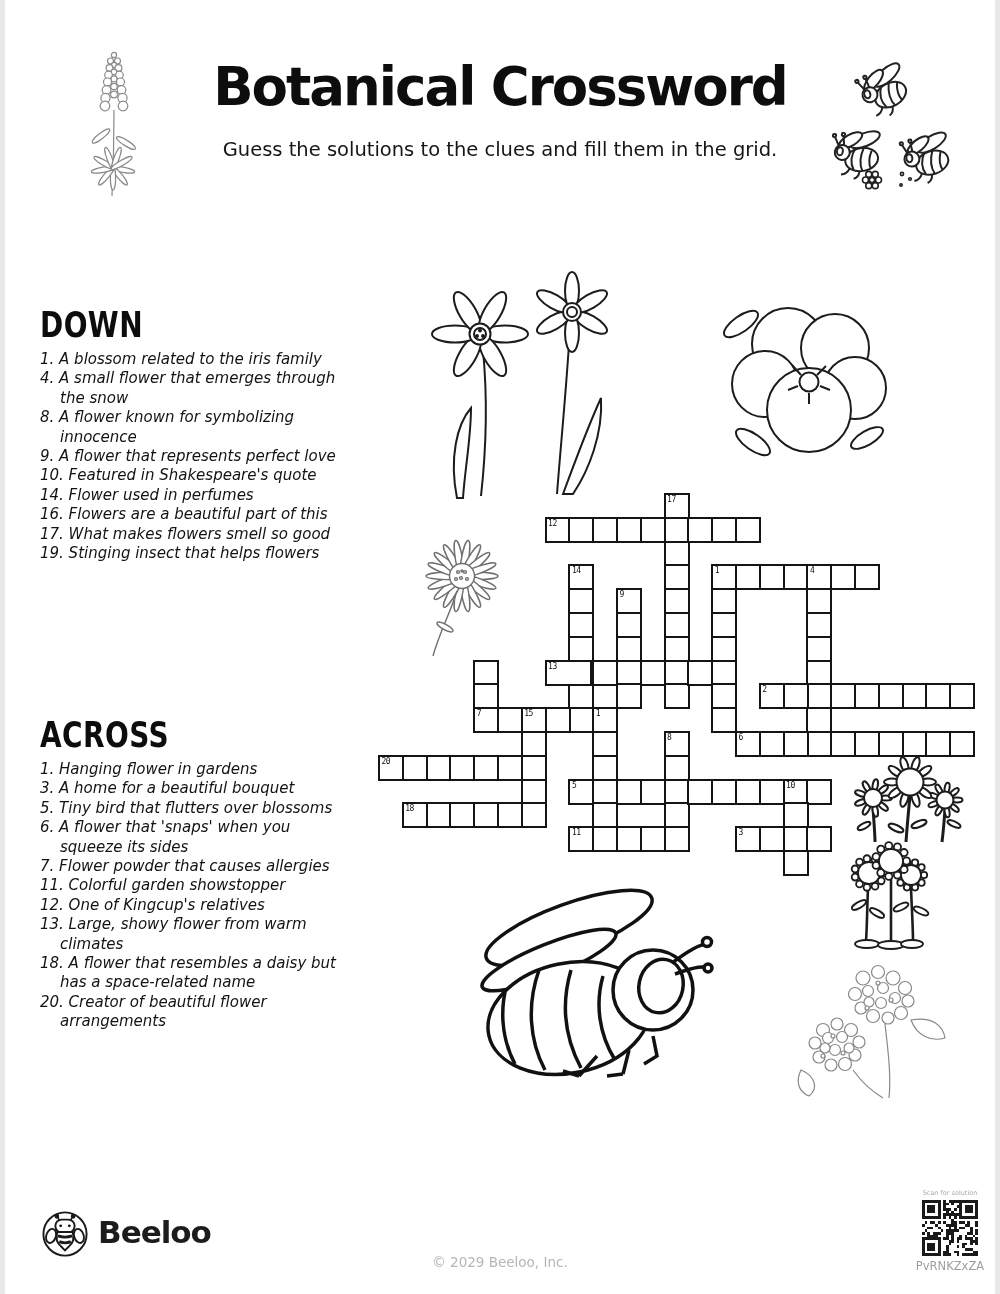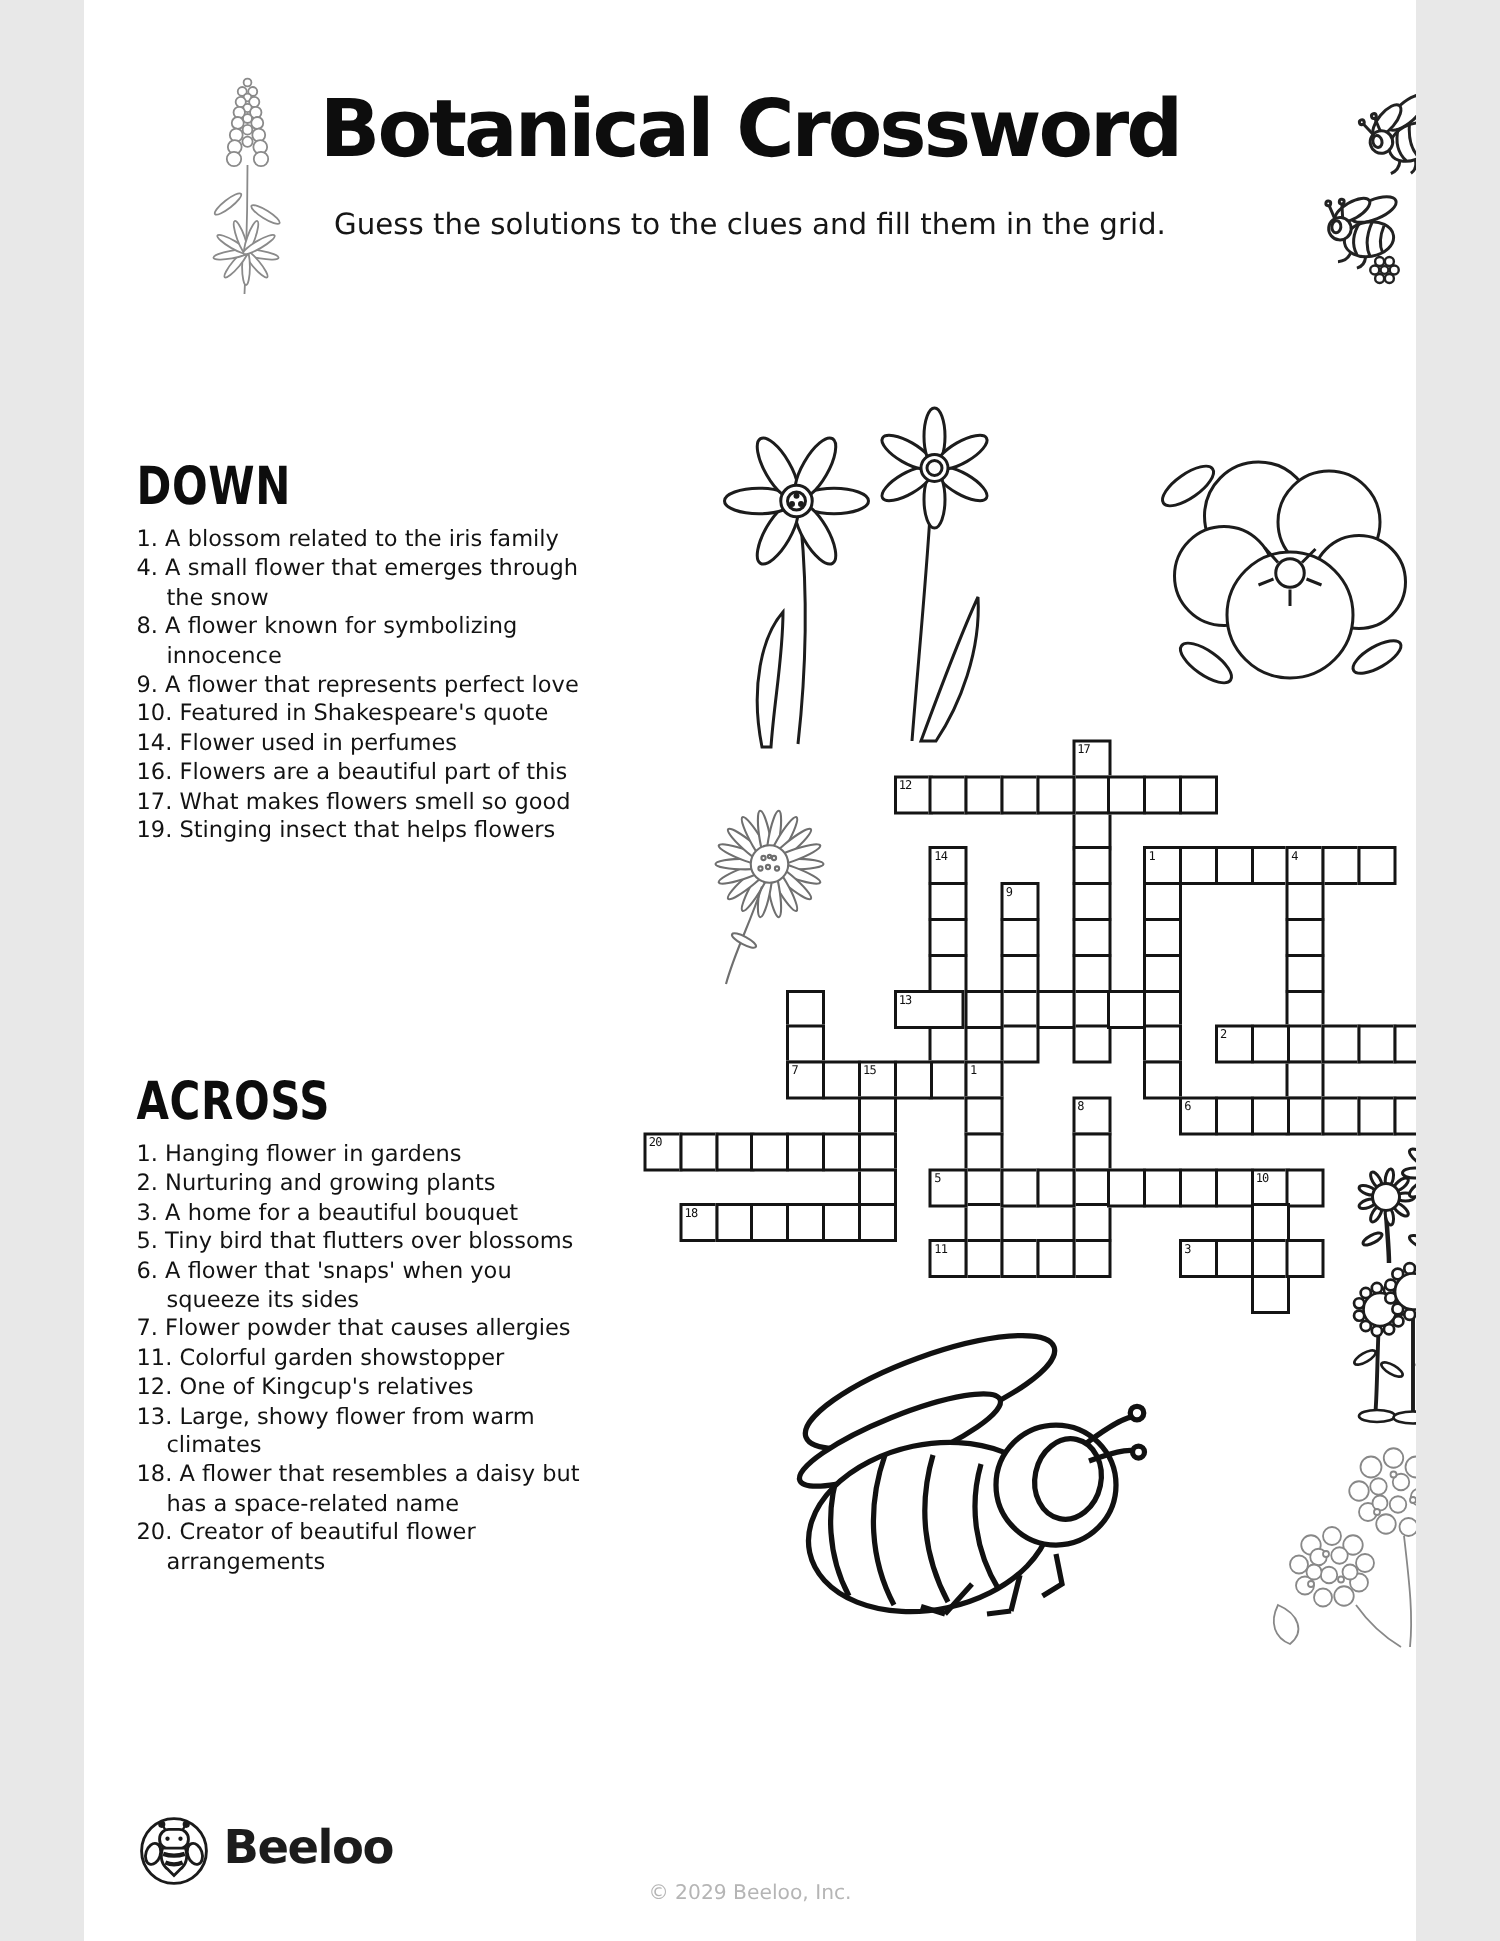--- a/index.html
+++ b/index.html
@@ -1,26 +1,26 @@
 <!DOCTYPE html>
 <html><head>
 <meta charset="utf-8">
 <style>
   html,body{margin:0;padding:0;background:#e8e8e8;}
-  .page{position:relative;width:888px;height:1294px;background:#ffffff;overflow:hidden;
+  .page{position:relative;width:990px;height:1294px;background:#ffffff;overflow:hidden;
         font-family:"DejaVu Sans","Liberation Sans",sans-serif;color:#131313;margin:0 auto;}
   .deco{position:absolute;overflow:visible;}
   .title{position:absolute;top:56px;left:0;width:100%;text-align:center;
          font-size:53px;font-weight:bold;letter-spacing:-2px;color:#0d0d0d;}
   .subtitle{position:absolute;top:138px;left:0;width:100%;text-align:center;
             font-size:19.5px;color:#161616;}
   .section{position:absolute;left:35px;width:303px;}
   .sec-heading{font-size:35px;font-weight:bold;color:#0d0d0d;transform:scaleX(.8);
                transform-origin:0 50%;line-height:38px;letter-spacing:.5px;}
-  .clue-list{margin-top:6px;}
+  .clue-list{margin-top:6px;font-style:italic;}
   .clue{font-size:15px;line-height:19.4px;padding-left:20px;text-indent:-20px;color:#131313;}
   #grid{position:absolute;left:0;top:0;}
   .cell{position:absolute;box-sizing:border-box;border:2.2px solid #141414;background:#fff;}
   .cellnum{position:absolute;top:0px;left:1.5px;font-size:8px;line-height:9px;
            font-family:"DejaVu Sans Mono","Liberation Mono",monospace;color:#111;letter-spacing:-.5px;}
   .brand{position:absolute;left:93px;top:1214px;font-size:31px;font-weight:bold;
          letter-spacing:-1px;color:#1c1c1c;}
   .copyright{position:absolute;left:0;top:1254px;width:100%;text-align:center;
              font-size:13.5px;color:#b5b5b5;}
   .qr-caption{position:absolute;left:890px;top:1189px;width:110px;text-align:center;
@@ -204,21 +204,20 @@
         <div class="clue">16. Flowers are a beautiful part of this</div>
         <div class="clue">17. What makes flowers smell so good</div>
         <div class="clue">19. Stinging insect that helps flowers</div>
       </div>
   </div>
 
   <div class="section" style="top:716px">
     <div class="sec-heading">ACROSS</div>
     <div class="clue-list" id="across-list">
         <div class="clue">1. Hanging flower in gardens</div>
-        <div class="clue">2. Nurturing and growing plants</div>
         <div class="clue">3. A home for a beautiful bouquet</div>
         <div class="clue">5. Tiny bird that flutters over blossoms</div>
         <div class="clue">6. A flower that 'snaps' when you squeeze its sides</div>
         <div class="clue">7. Flower powder that causes allergies</div>
         <div class="clue">11. Colorful garden showstopper</div>
         <div class="clue">12. One of Kingcup's relatives</div>
         <div class="clue">13. Large, showy flower from warm climates</div>
         <div class="clue">18. A flower that resembles a daisy but has a space-related name</div>
         <div class="clue">20. Creator of beautiful flower arrangements</div>
       </div>

